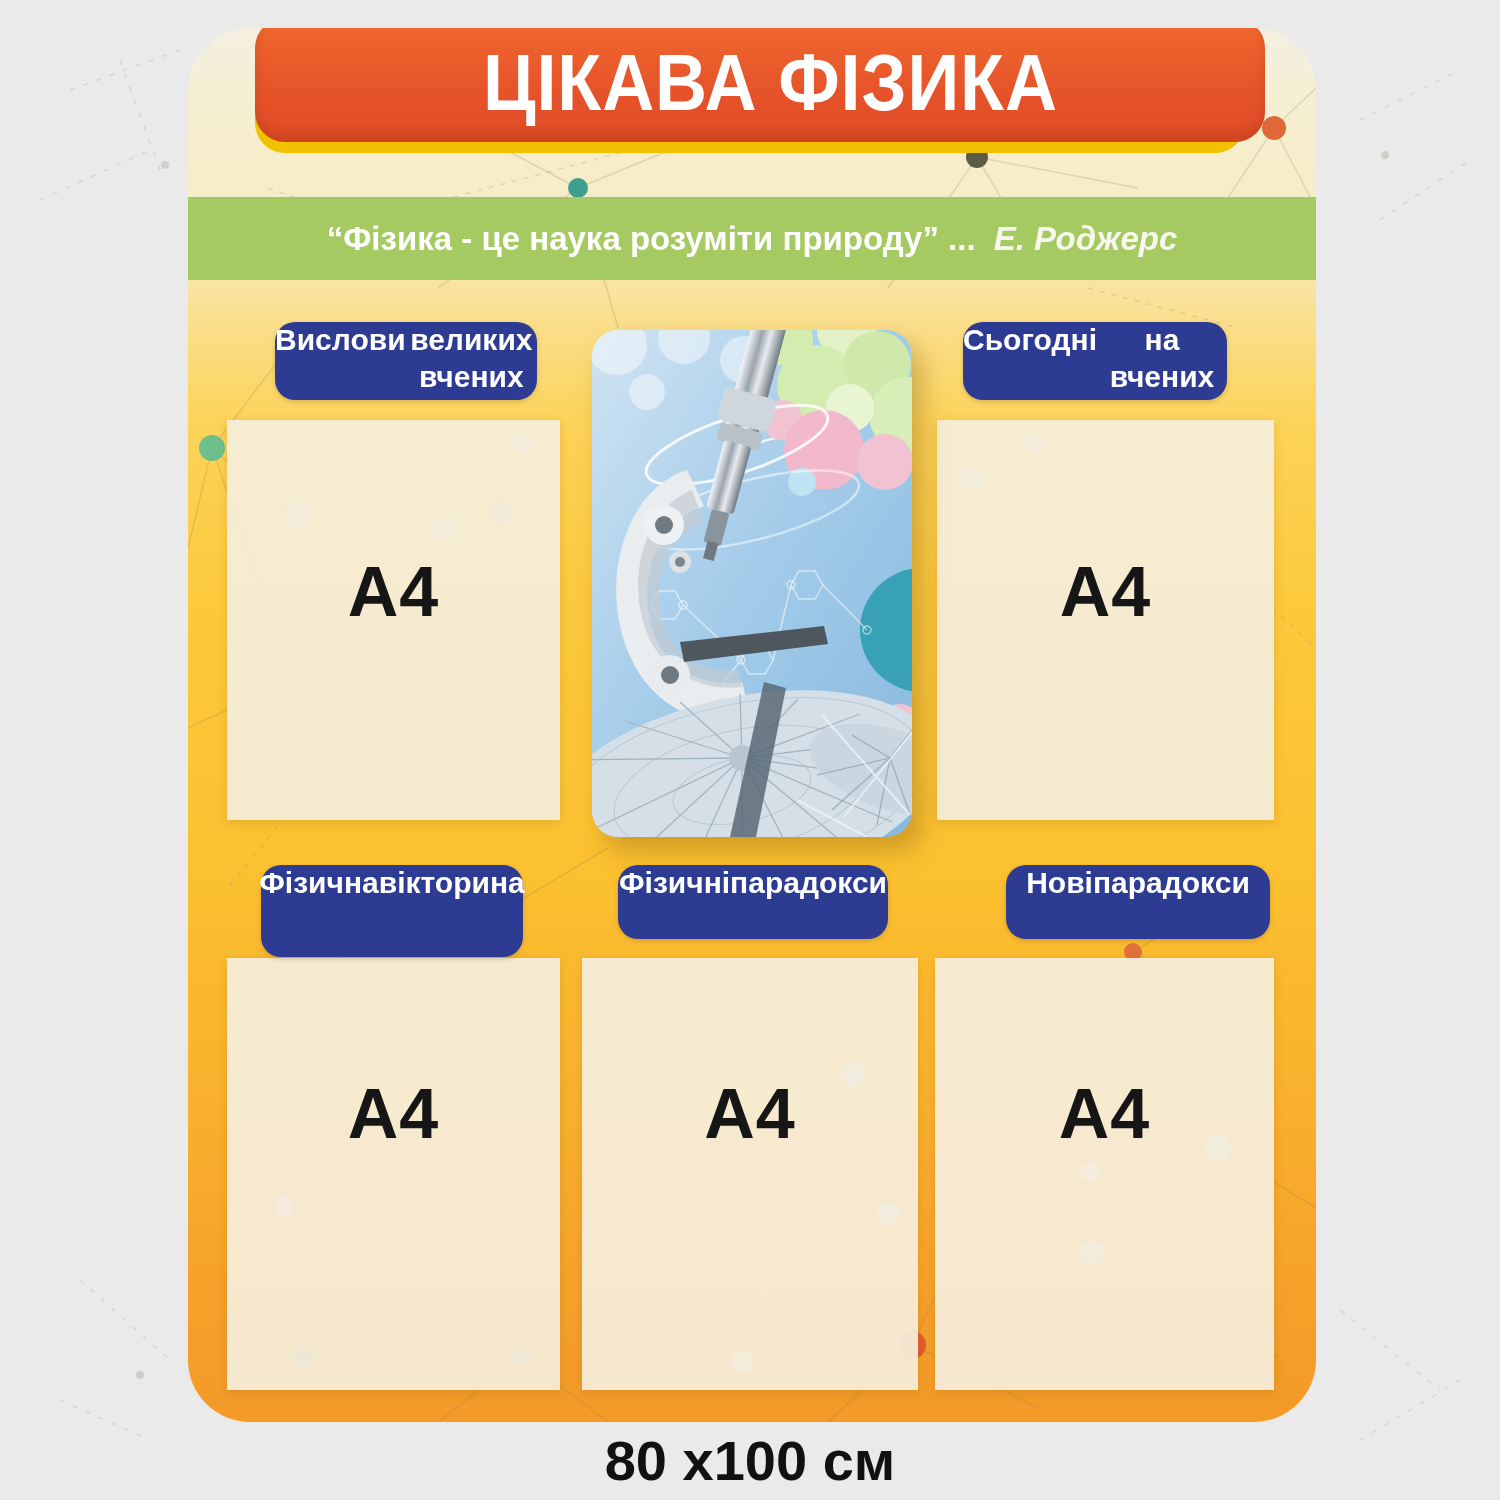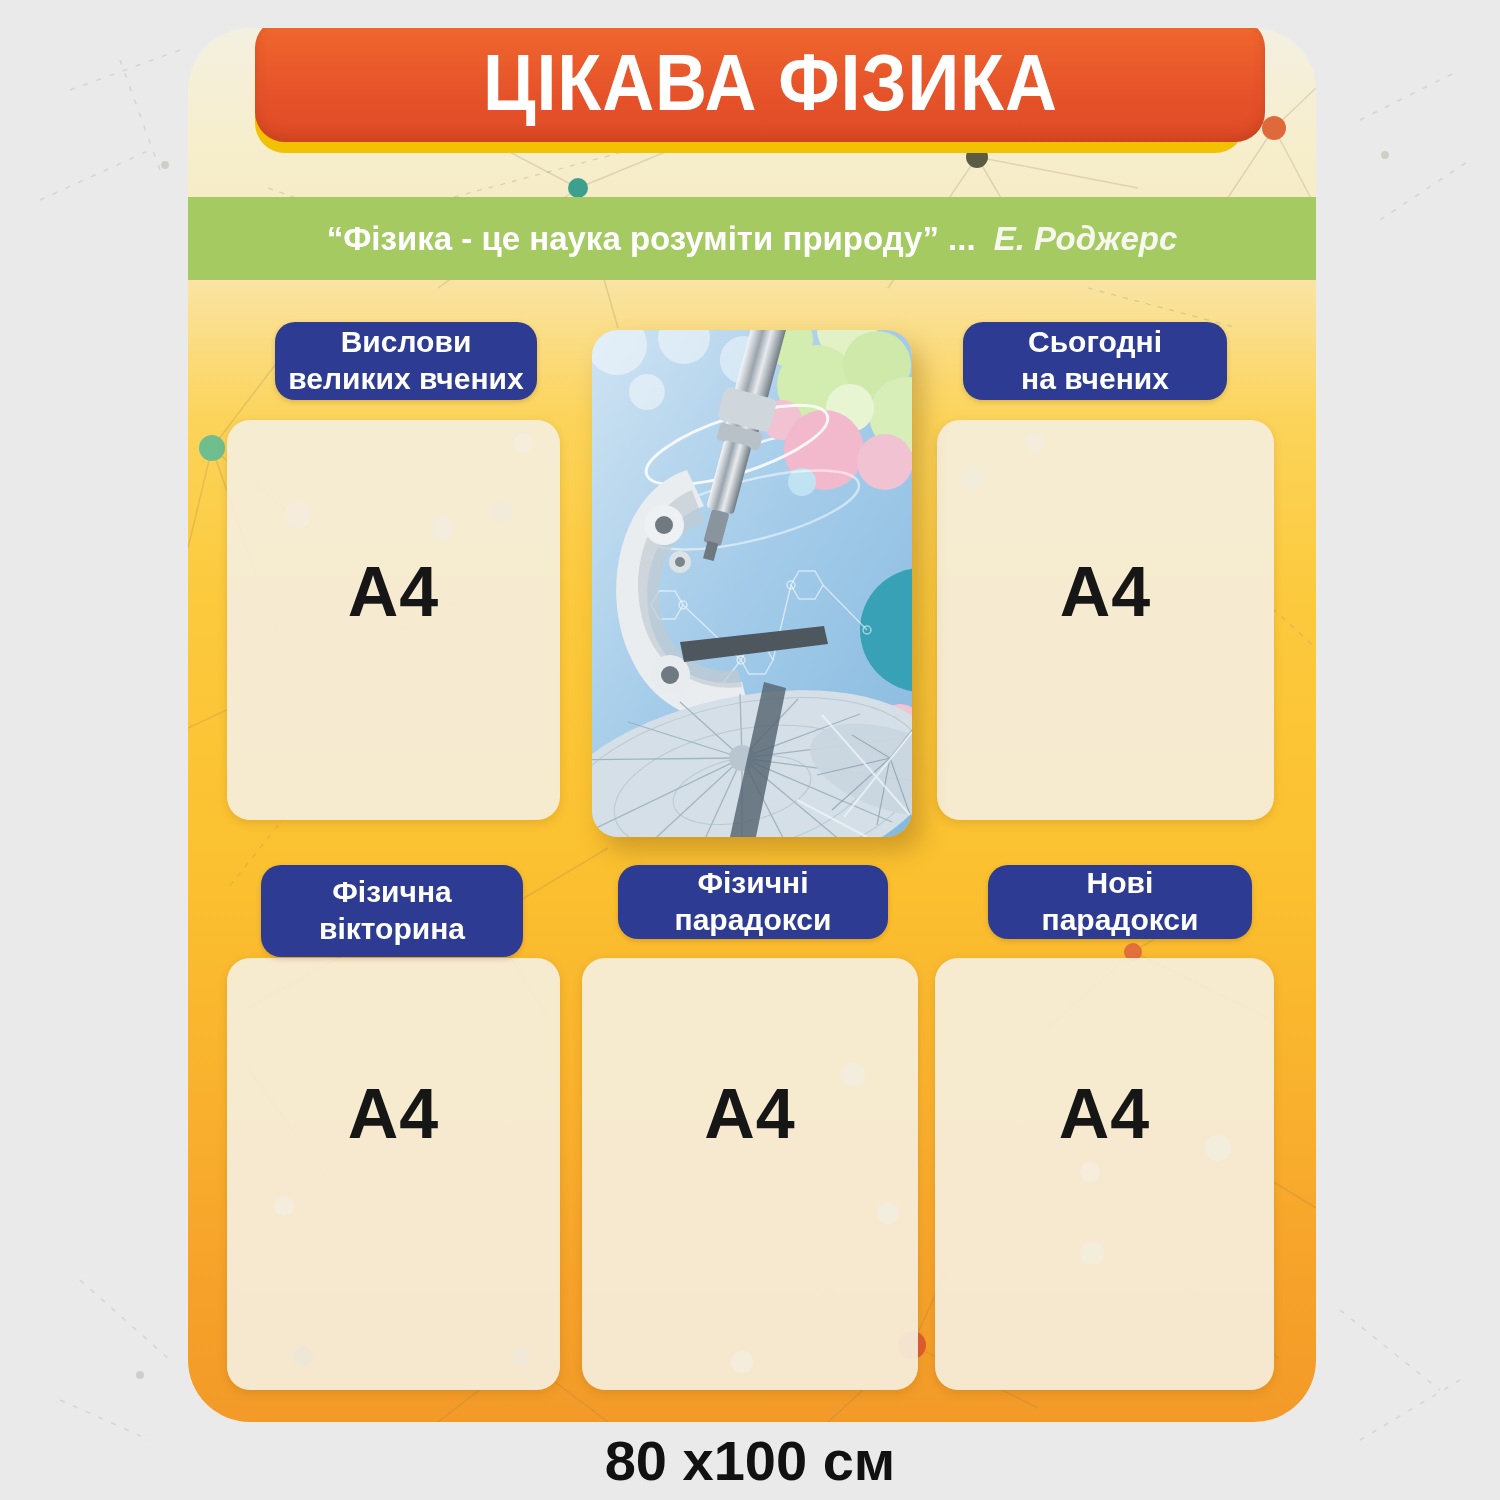--- a/index.html
+++ b/index.html
@@ -24,31 +24,31 @@
   .title{display:inline-block;transform:scaleX(.9);font-size:80px;font-weight:bold;
     color:#ffffff;letter-spacing:1px;white-space:nowrap;padding-top:6px;}
   
   .quote-strip{position:absolute;left:0;top:169px;width:100%;height:83px;
     background:#a5ca62;z-index:3;display:flex;align-items:center;justify-content:center;}
   .quote-text{font-size:33px;font-weight:bold;color:#ffffff;}
   .quote-author{font-size:33px;font-weight:bold;font-style:italic;color:#f7f7ef;margin-left:18px;}
   
   .plabel{position:absolute;background:#2d3c92;border-radius:20px;color:#ffffff;
     font-weight:bold;font-size:30px;line-height:1.22;text-align:center;
-    display:flex;flex-direction:column;justify-content:center;z-index:3;
+    display:flex;flex-direction:row;justify-content:center;z-index:3;
     box-shadow:0 2px 5px rgba(120,80,10,.25);}
   .plabel span{display:block;}
   .plabel-1{left:87px;top:294px;width:262px;height:78px;}
   .plabel-2{left:775px;top:294px;width:264px;height:78px;}
   .plabel-3{left:73px;top:837px;width:262px;height:92px;}
   .plabel-4{left:430px;top:837px;width:270px;height:74px;}
-  .plabel-5{left:800px;top:837px;width:264px;height:74px;}
+  .plabel-5{left:818px;top:837px;width:264px;height:74px;}
   
   .pocket{position:absolute;background:rgba(245,238,219,.93);z-index:1;
-    box-shadow:0 3px 10px rgba(120,80,10,.18);border-radius:23px;}
+    box-shadow:0 3px 10px rgba(120,80,10,.18);}
   .pocket-1{left:39px;top:392px;width:333px;height:400px;}
   .pocket-2{left:749px;top:392px;width:337px;height:400px;}
   .pocket-3{left:39px;top:930px;width:333px;height:432px;}
   .pocket-4{left:394px;top:930px;width:336px;height:432px;}
   .pocket-5{left:747px;top:930px;width:339px;height:432px;}
   .a4{position:absolute;left:0;right:0;text-align:center;font-weight:bold;
     color:#161616;font-size:70px;letter-spacing:1px;}
   .r1 .a4{top:calc(45% - 48px);}
   .r2 .a4{top:calc(38% - 48px);}
   

